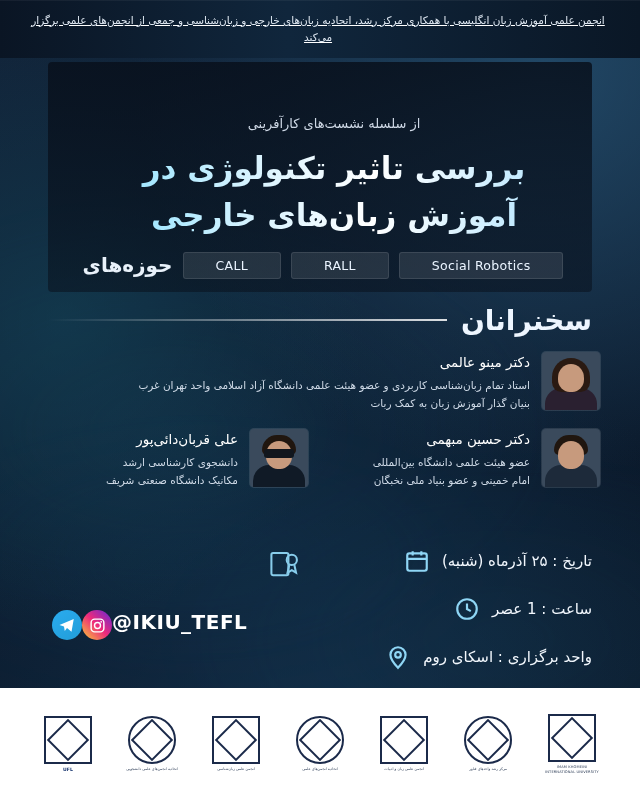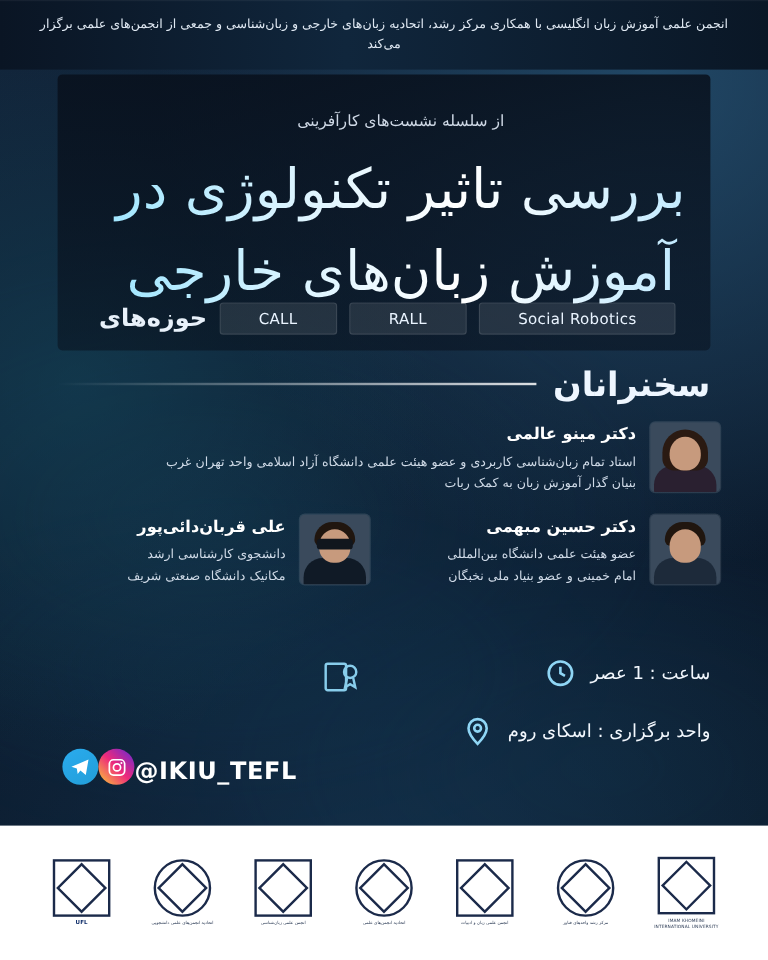--- a/index.html
+++ b/index.html
@@ -20,40 +20,41 @@
   
   .wave{position:absolute;border-radius:50%;filter:blur(2px);opacity:.35;}
   .w1{width:900px;height:520px;left:-280px;top:170px;background:radial-gradient(ellipse at center,rgba(26,84,110,.45),rgba(10,25,40,0) 65%);}
   .w2{width:760px;height:420px;right:-240px;top:430px;background:radial-gradient(ellipse at center,rgba(30,90,120,.35),rgba(10,25,40,0) 65%);}
   .w3{width:640px;height:300px;left:-120px;bottom:90px;background:radial-gradient(ellipse at center,rgba(18,60,85,.4),rgba(10,25,40,0) 70%);}
 
   
   .topbar{
     position:absolute;top:0;left:0;right:0;height:58px;
     background:linear-gradient(90deg,#0a1524,#10263c 45%,#0a1726);
-    display:flex;align-items:center;justify-content:center;
+    display:flex;align-items:center;justify-content:flex-end;
     box-shadow:0 1px 0 rgba(255,255,255,.05) inset;
+    text-decoration:underline;
   }
   .topbar .txt{
     font-size:10.5px;line-height:1.65;color:#dfe8f2;text-align:center;
     padding:0 18px;max-width:600px;font-weight:500;
   }
 
   
   .hero{
     position:absolute;top:62px;left:48px;right:48px;height:230px;
     background:linear-gradient(180deg,rgba(8,16,28,.86),rgba(8,16,28,.55));
     border-radius:4px;
     display:flex;flex-direction:column;align-items:center;justify-content:center;
     text-align:center;
     padding-left:28px;
   }
   .kicker{font-size:13px;color:#cfd9e6;margin-bottom:14px;letter-spacing:.2px;}
   .title{
-    font-size:46px;font-weight:normal;line-height:1.5;
+    font-size:31px;font-weight:bold;line-height:1.5;
     background:linear-gradient(90deg,#9fe6ff 0%,#d8f3ff 30%,#ffffff 60%,#bfe9ff 100%);
     -webkit-background-clip:text;background-clip:text;color:transparent;
     padding:0 10px;
   }
 
   
   .topics{
     position:absolute;top:248px;left:0;right:0;height:34px;
     display:flex;align-items:center;justify-content:center;gap:10px;
     direction:rtl;
@@ -84,35 +85,35 @@
     box-shadow:0 0 0 1px rgba(255,255,255,.12);
   }
   .avatar .face{position:absolute;left:50%;top:12px;transform:translateX(-50%);width:26px;height:28px;border-radius:50% 50% 45% 45%;background:#c79a7d;}
   .avatar .hair{position:absolute;left:50%;top:6px;transform:translateX(-50%);width:34px;height:20px;border-radius:18px 18px 6px 6px;background:#20160f;}
   .avatar .body{position:absolute;left:50%;bottom:0;transform:translateX(-50%);width:52px;height:22px;border-radius:16px 16px 0 0;background:#1d2a3a;}
   .avatar.f .hair{width:38px;height:34px;border-radius:20px 20px 10px 10px;background:#2a1a12;}
   .avatar.f .body{background:#2a2030;}
   .avatar.g .glass{position:absolute;left:50%;top:20px;transform:translateX(-50%);width:30px;height:9px;background:#11161d;border-radius:3px;}
   .avatar.g .body{background:#101a26;}
   .info{text-align:right;direction:rtl;padding-top:2px;}
-  .name{font-size:13.5px;font-weight:bold;color:#ffffff;margin-bottom:6px;}
+  .name{font-size:13.5px;font-weight:normal;color:#ffffff;margin-bottom:6px;}
   .desc{font-size:10.5px;line-height:1.75;color:#cfdae7;}
 
   
   .cert{
     position:absolute;left:52px;top:548px;width:250px;
     display:flex;gap:12px;direction:rtl;align-items:flex-start;
   }
   .cert .ic{width:34px;height:34px;flex:none;opacity:.95;}
   .cert .txt{font-size:11.5px;line-height:1.85;color:#e3ecf6;text-align:right;}
 
   
   .social{
     position:absolute;left:52px;top:610px;width:250px;height:44px;
-    display:flex;align-items:flex-end;direction:ltr;
+    display:flex;align-items:flex-start;direction:ltr;
   }
   .sicon{width:30px;height:30px;border-radius:50%;display:flex;align-items:center;justify-content:center;flex:none;}
   .tg{background:linear-gradient(145deg,#2aabee,#229ed9);}
   .ig{background:linear-gradient(45deg,#f9ce34,#ee2a7b 50%,#6228d7);}
   .handle{font-size:20px;font-weight:bold;color:#ffffff;letter-spacing:.5px;}
 
   
   .details{
     position:absolute;right:48px;top:548px;width:258px;direction:rtl;
   }
@@ -228,20 +229,27 @@
           <circle cx="12" cy="12" r="4.2"></circle>
           <circle cx="17.2" cy="6.8" r="1.2" fill="#fff" stroke="none"></circle>
       </svg>
     </span>
     <span class="handle">@IKIU_TEFL</span>
   </div>
 
   <div class="details">
     <div class="drow">
       <svg class="dicon" viewBox="0 0 24 24" fill="none" stroke="#8fd6f5" stroke-width="2">
+        <rect x="3" y="5" width="18" height="16" rx="2"></rect>
+          <path d="M3 10h18M8 3v4M16 3v4"></path>
+      </svg>
+      <span class="dtxt">تاریخ : ۲۵ آذرماه (شنبه)</span>
+    </div>
+    <div class="drow">
+      <svg class="dicon" viewBox="0 0 24 24" fill="none" stroke="#8fd6f5" stroke-width="2">
         <circle cx="12" cy="12" r="9"></circle>
           <path d="M12 7v5l3.5 2"></path>
       </svg>
       <span class="dtxt">ساعت : 1 عصر</span>
     </div>
     <div class="drow">
       <svg class="dicon" viewBox="0 0 24 24" fill="none" stroke="#8fd6f5" stroke-width="2">
         <path d="M12 22s7-7.2 7-12A7 7 0 1 0 5 10c0 4.8 7 12 7 12z"></path>
           <circle cx="12" cy="10" r="2.6"></circle>
       </svg>

